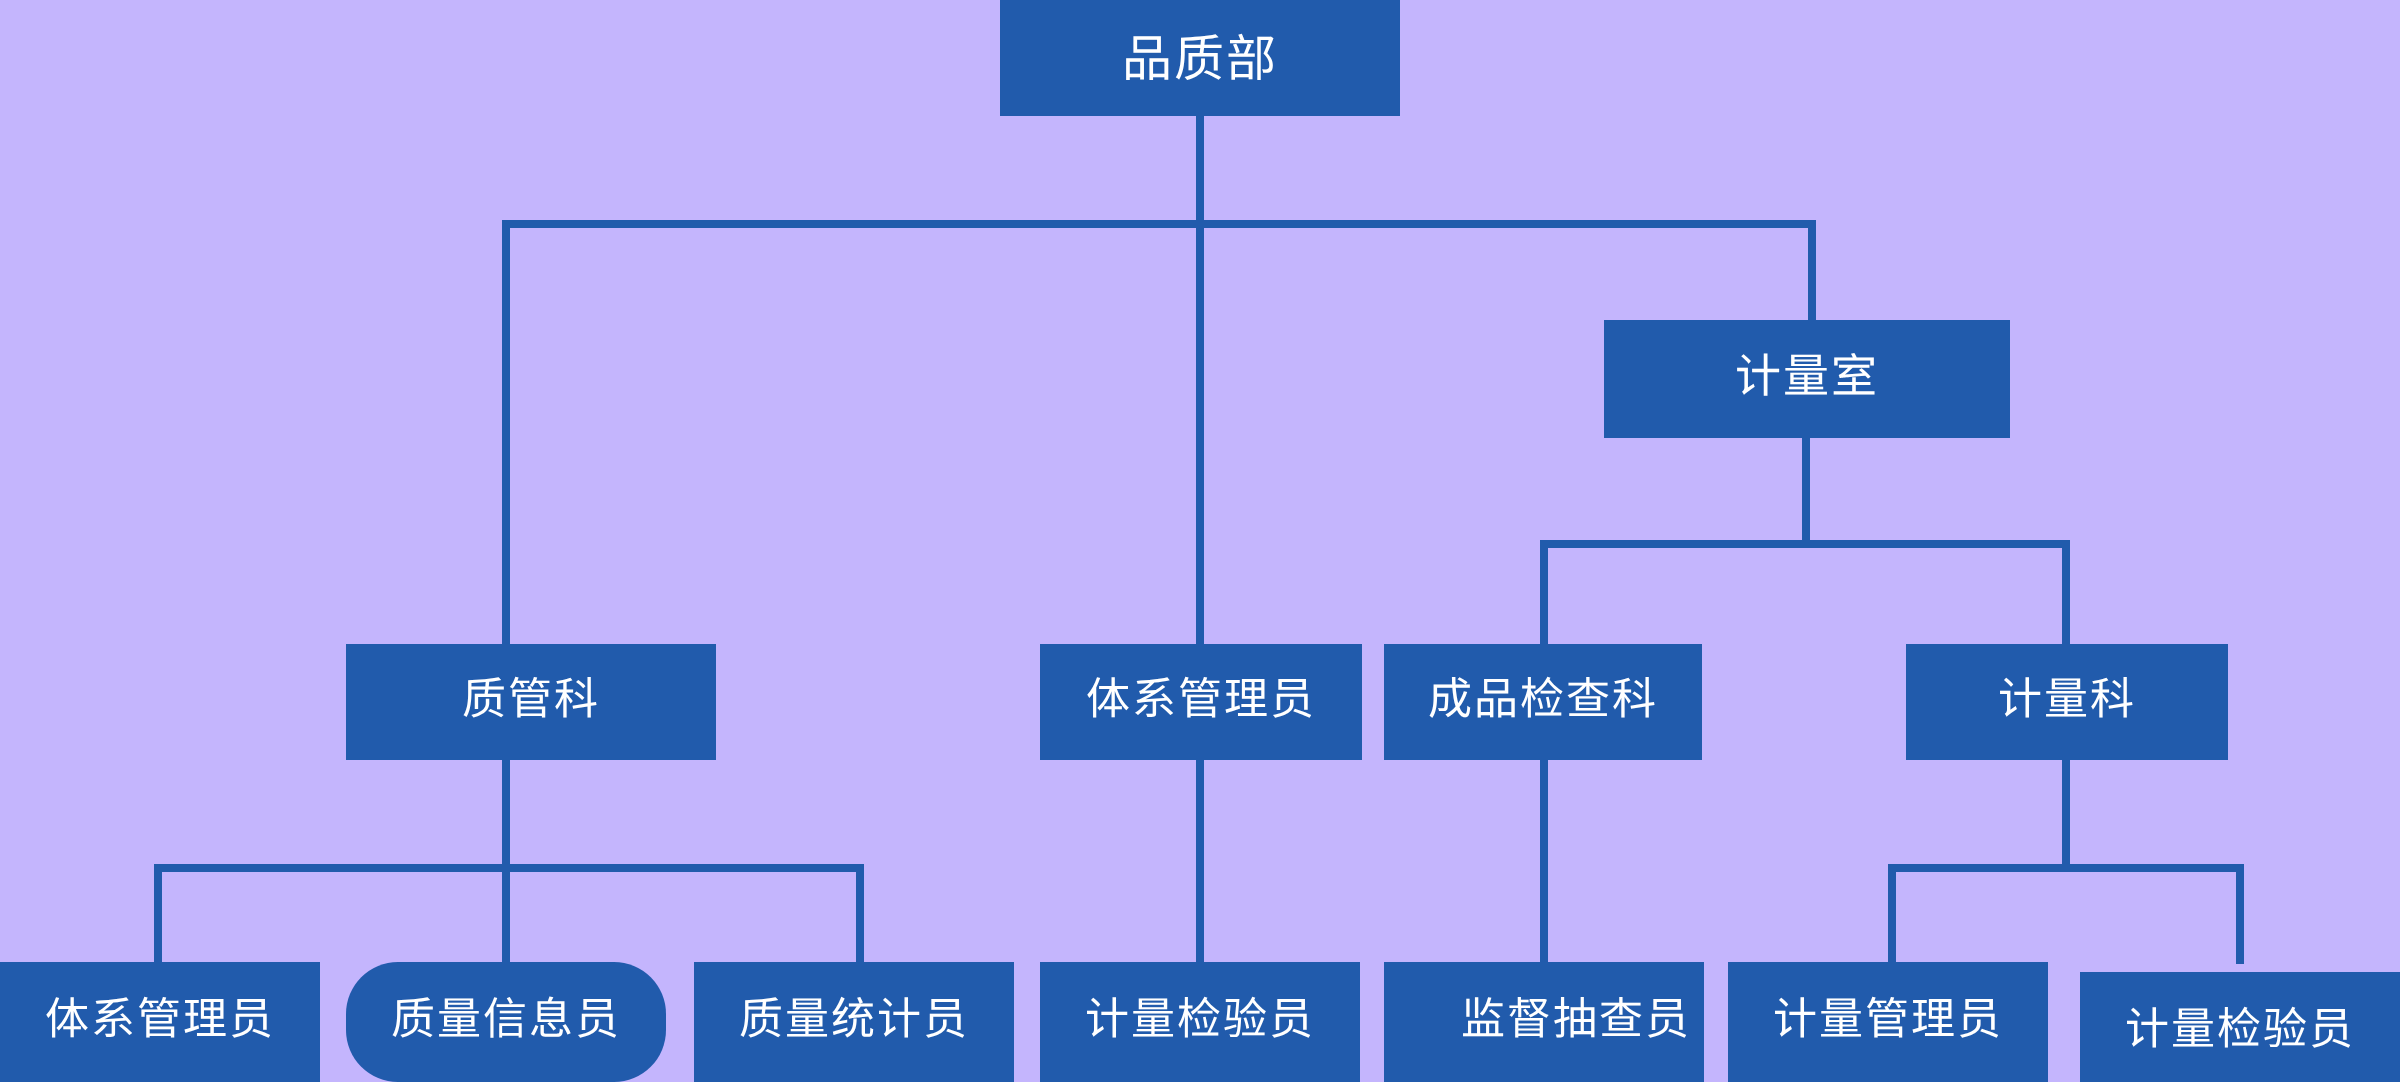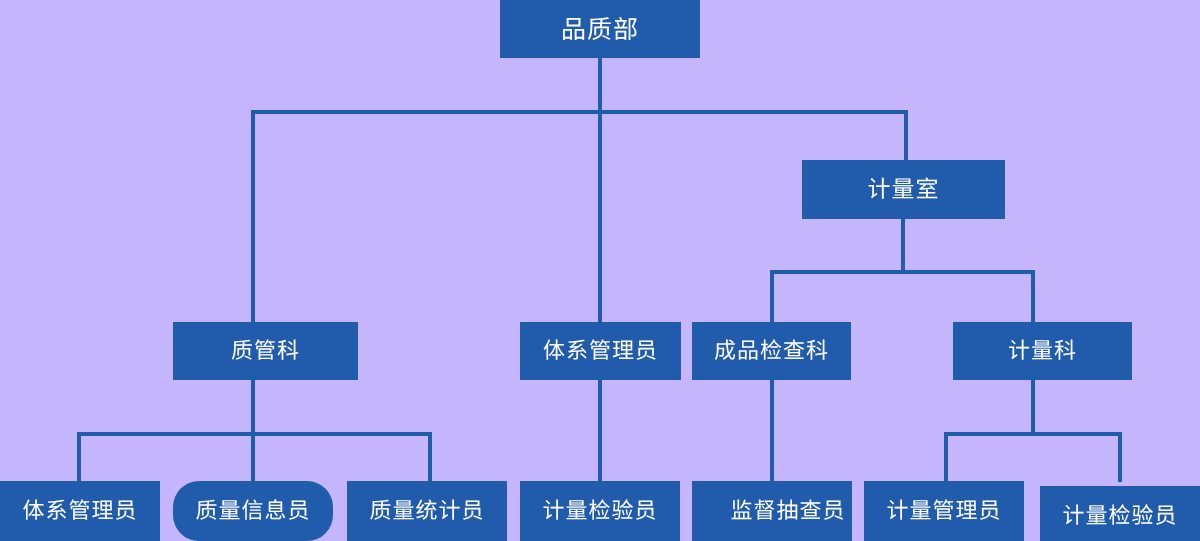--- a/index.html
+++ b/index.html
@@ -82,21 +82,21 @@
       </div>
       <div class="node lvl-3" style="left: 173px; top: 322px; width: 185px; height: 58px; background: rgb(33, 91, 172); color: rgb(255, 255, 255);">
         <span class="node-label">质管科</span>
       </div>
       <div class="node lvl-3" style="left: 520px; top: 322px; width: 161px; height: 58px; background: rgb(33, 91, 172); color: rgb(255, 255, 255);">
         <span class="node-label">体系管理员</span>
       </div>
       <div class="node lvl-3" style="left: 692px; top: 322px; width: 159px; height: 58px; background: rgb(33, 91, 172); color: rgb(255, 255, 255);">
         <span class="node-label">成品检查科</span>
       </div>
-      <div class="node lvl-3" style="left: 953px; top: 322px; width: 179px; height: 58px; background: rgb(33, 91, 172); color: rgb(255, 255, 255);">
+      <div class="node lvl-3" style="left: 953px; top: 322px; width: 161px; height: 58px; background: rgb(33, 91, 172); color: rgb(255, 255, 255);">
         <span class="node-label">计量科</span>
       </div>
       <div class="node lvl-4" style="left: 0px; top: 481px; width: 160px; height: 60px; background: rgb(33, 91, 172); color: rgb(255, 255, 255);">
         <span class="node-label">体系管理员</span>
       </div>
       <div class="node lvl-4" style="left: 173px; top: 481px; width: 160px; height: 60px; background: rgb(33, 91, 172); color: rgb(255, 255, 255); border-radius: 26px;">
         <span class="node-label">质量信息员</span>
       </div>
       <div class="node lvl-4" style="left: 347px; top: 481px; width: 160px; height: 60px; background: rgb(33, 91, 172); color: rgb(255, 255, 255);">
         <span class="node-label">质量统计员</span>

